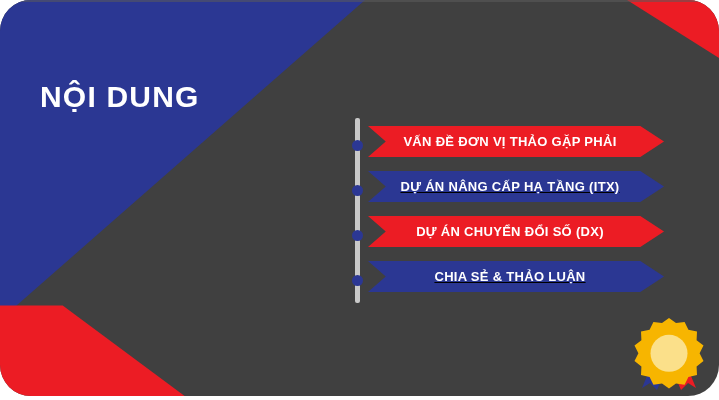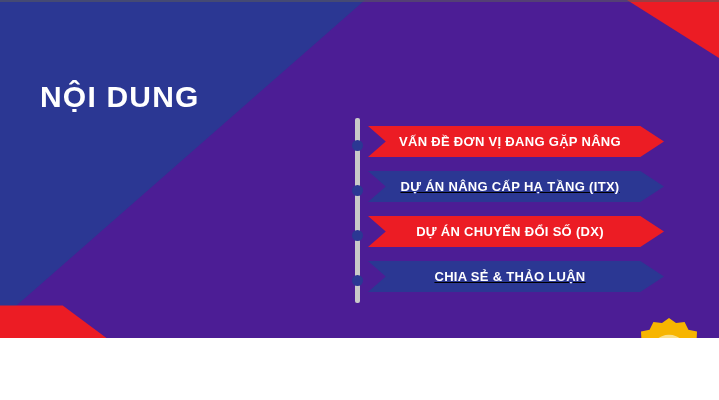--- a/index.html
+++ b/index.html
@@ -7,23 +7,24 @@
     margin: 0;
     padding: 0;
     background: #ffffff;
   }
   body {
     font-family: "Liberation Sans", sans-serif;
   }
   #slide {
     position: relative;
     width: 719px;
-    height: 338px;
-    background: #4c1d95;
+    height: 396px;
+    background: #404040;
     overflow: hidden;
+    border-radius: 31px;
   }
 
   
   .shape {
     position: absolute;
     pointer-events: none;
   }
   #blue-wedge {
     left: 0;
     top: 0;
@@ -147,21 +148,21 @@
   <div id="timeline-rail"></div>
   <div class="timeline-dot" style="top:140px"></div>
   <div class="timeline-dot" style="top:185px"></div>
   <div class="timeline-dot" style="top:230px"></div>
   <div class="timeline-dot" style="top:275px"></div>
 
   <div id="chevron-list">
 
     <div class="chevron-row">
       <div class="chevron red">
-        <span class="chevron-label">VẤN ĐỀ ĐƠN VỊ ĐANG GẶP NÂNG</span>
+        <span class="chevron-label">VẤN ĐỀ ĐƠN VỊ THẢO GẶP PHẢI</span>
       </div>
     </div>
 
     <div class="chevron-row">
       <div class="chevron blue">
         <span class="chevron-label">DỰ ÁN NÂNG CẤP HẠ TẦNG (ITX)</span>
       </div>
     </div>
 
     <div class="chevron-row">

